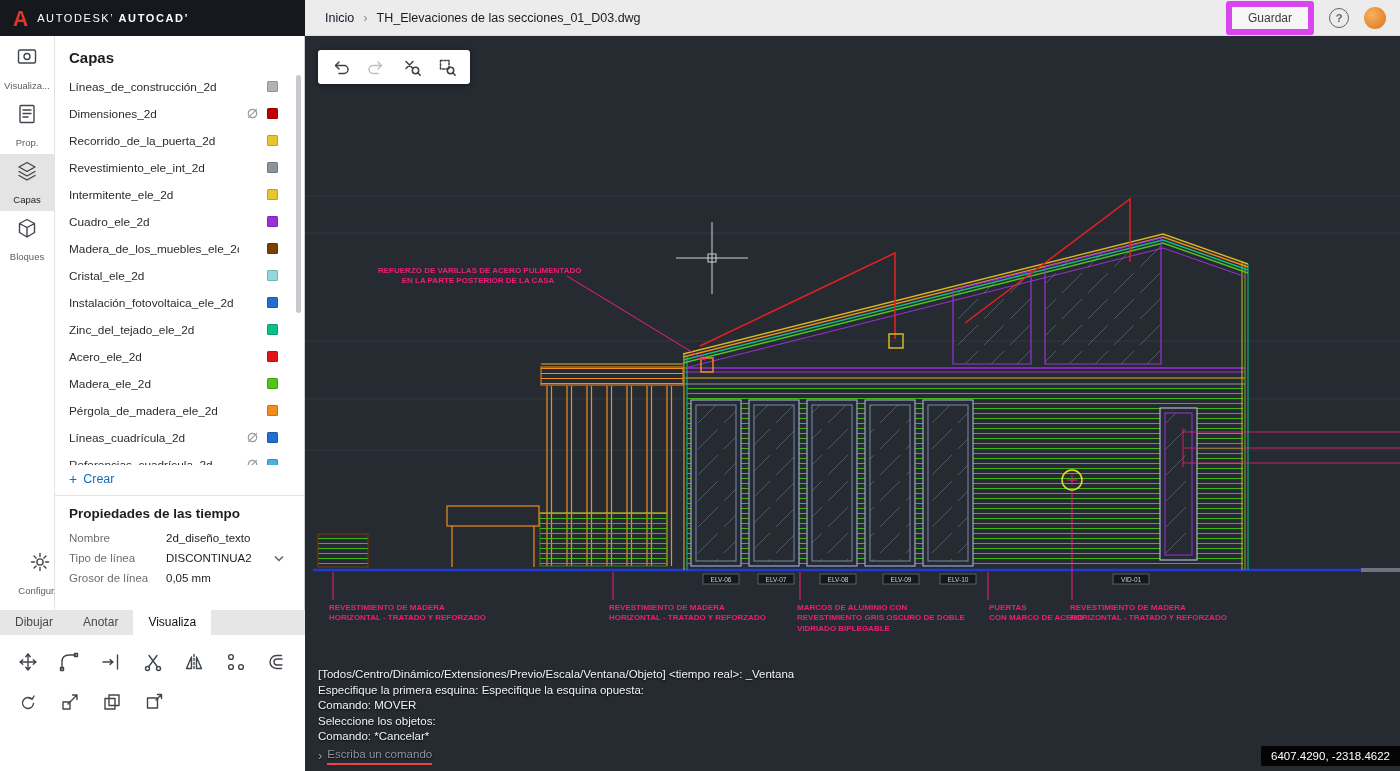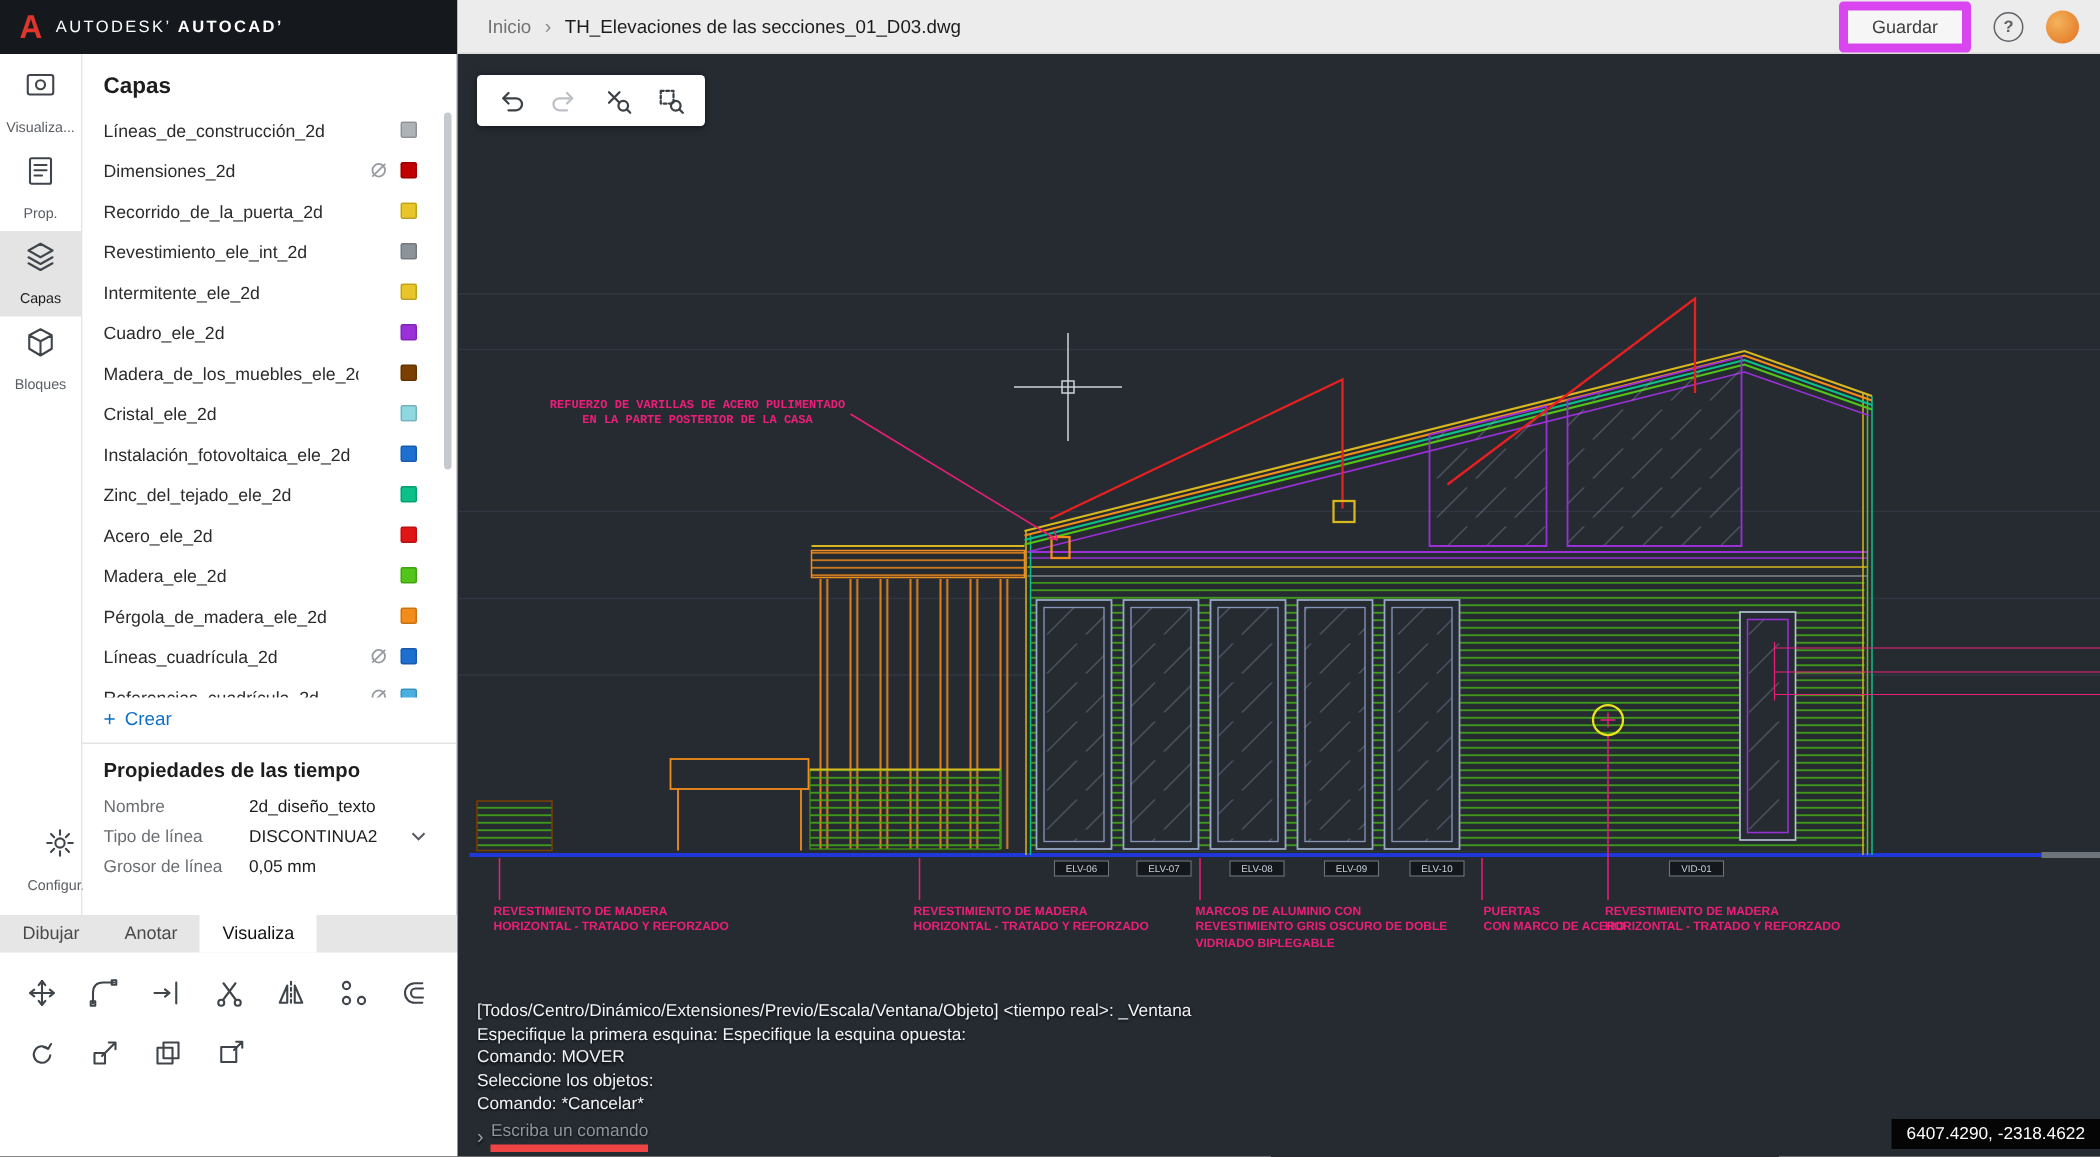--- a/index.html
+++ b/index.html
@@ -8,21 +8,21 @@
 
   
   #brandbar{position:absolute;left:0;top:0;width:305px;height:36px;background:#15191e;
             display:flex;align-items:center;gap:9px;padding-left:13px;box-sizing:border-box;}
   .logo-a{color:#e0352b;font-weight:bold;font-size:21px;line-height:1;transform:scaleY(1.05);}
   .brand-txt{color:#fff;font-size:11px;letter-spacing:1.6px;}
   .brand-txt b{font-weight:700;}
   #tabbar{position:absolute;left:305px;top:0;right:0;height:36px;background:#ececec;
           display:flex;align-items:center;box-sizing:border-box;padding:0 14px 0 20px;
           border-bottom:1px solid #dcdcdc;}
-  .crumb-home{font-size:12.5px;color:#737373;}
+  .crumb-home{font-size:12.5px;color:#0f172a;}
   .crumb-sep{font-size:13px;color:#8a8a8a;margin:0 9px;}
   .crumb-file{font-size:12.5px;color:#1c1c1c;}
   .tab-right{margin-left:auto;display:flex;align-items:center;gap:15px;}
   .save-btn{font-size:12px;color:#3c3c3c;background:#f6f6f6;border:6px solid #d946ef;
             border-radius:3px;padding:4px 16px;cursor:default;}
   .help-circ{width:18px;height:18px;border:1.6px solid #5f6368;border-radius:50%;
              display:flex;align-items:center;justify-content:center;
              font-size:11px;font-weight:bold;color:#5f6368;}
   .avatar{width:22px;height:22px;border-radius:50%;
           background:radial-gradient(circle at 35% 35%, #f5b35c, #e0701f);}
@@ -78,21 +78,21 @@
 
   .note{position:absolute;color:#ed1e79;font-size:8px;font-weight:700;line-height:1.3;}
   .note span{display:block;white-space:nowrap;}
   .note.center{text-align:center;}
   #elev-title{position:absolute;left:880px;top:590px;color:#e8231d;font-size:29px;white-space:nowrap;}
 
   #cmd{position:absolute;left:13px;top:631px;color:#f2f4f6;font-size:11.5px;line-height:15.5px;
        text-shadow:0 1px 2px rgba(0,0,0,.9);}
   .cmd-prompt{display:flex;align-items:center;gap:5px;margin-top:2px;}
   .cmd-caret{color:#9aa0a8;font-size:13px;}
-  .cmd-ph{color:#8d949e;border-bottom:5px solid #ef4444;padding-bottom:1px;}
+  .cmd-ph{color:#8d949e;border-bottom:2px solid #ef4444;padding-bottom:1px;}
   #coords{position:absolute;right:0;bottom:5px;background:#050505;color:#fff;font-size:11.5px;
           padding:4px 10px;white-space:nowrap;}
 </style>
 </head>
 <body>
 
 <div id="app">
 
   <div id="brandbar">
     <span class="logo-a">A</span>
@@ -594,21 +594,21 @@
       </span>
       <span class="fab-btn">
         <svg class="fab-icon" width="18" height="18" viewBox="0 0 18 18">
             <rect x="2.5" y="2.5" width="8.5" height="8.5" stroke-dasharray="2 1.6"></rect>
             <circle cx="12.5" cy="12.5" r="3.2"></circle>
             <path d="M14.8 14.8l2.4 2.4"></path>
           </svg>
       </span>
     </div>
 
-    <div class="note center" style="left:60px;top:230px;width:200px;font-family:Liberation Mono, monospace;">
+    <div class="note center" style="left:73px;top:230px;width:200px;">
       <span>REFUERZO DE VARILLAS DE ACERO PULIMENTADO</span>
       <span>EN LA PARTE POSTERIOR DE LA CASA</span>
     </div>
     <div class="note" style="left:24px;top:567px;">
       <span>REVESTIMIENTO DE MADERA</span>
       <span>HORIZONTAL - TRATADO Y REFORZADO</span>
     </div>
     <div class="note" style="left:304px;top:567px;">
       <span>REVESTIMIENTO DE MADERA</span>
       <span>HORIZONTAL - TRATADO Y REFORZADO</span>

